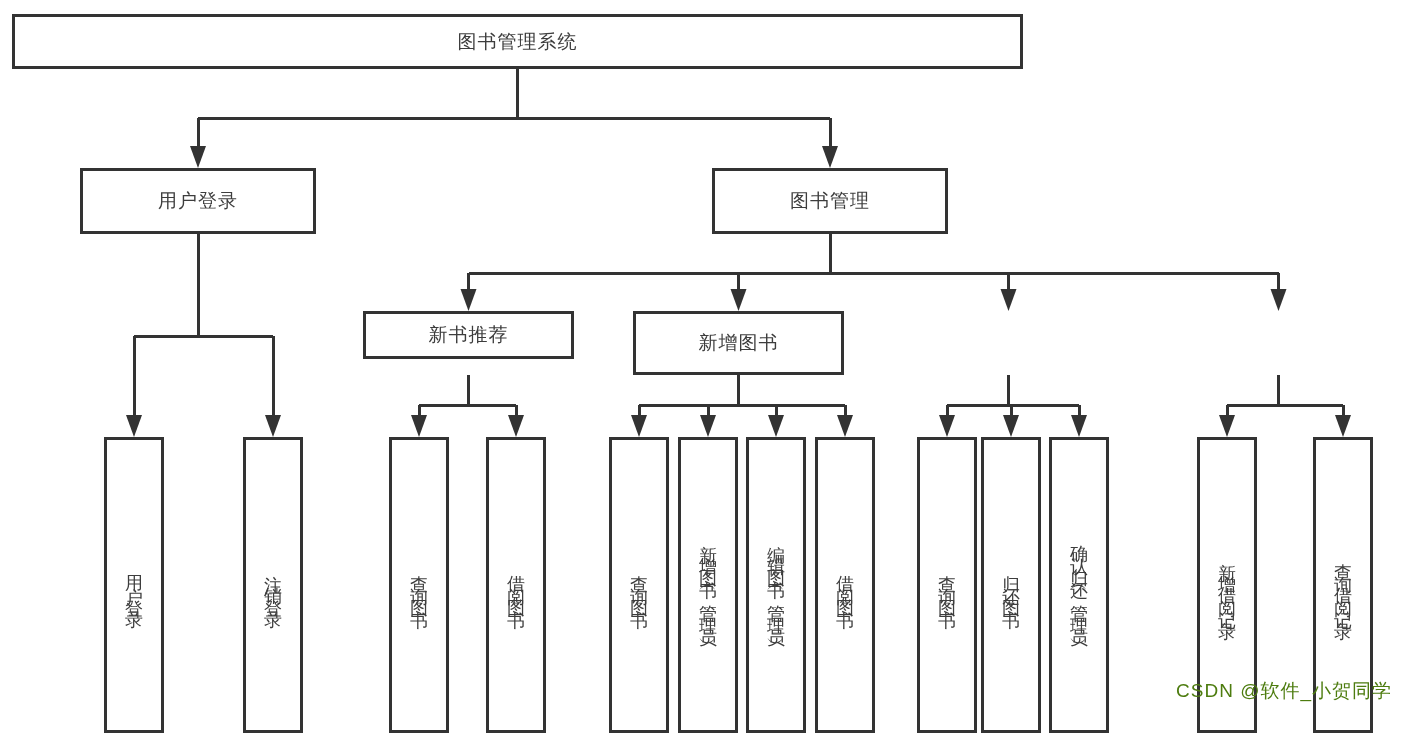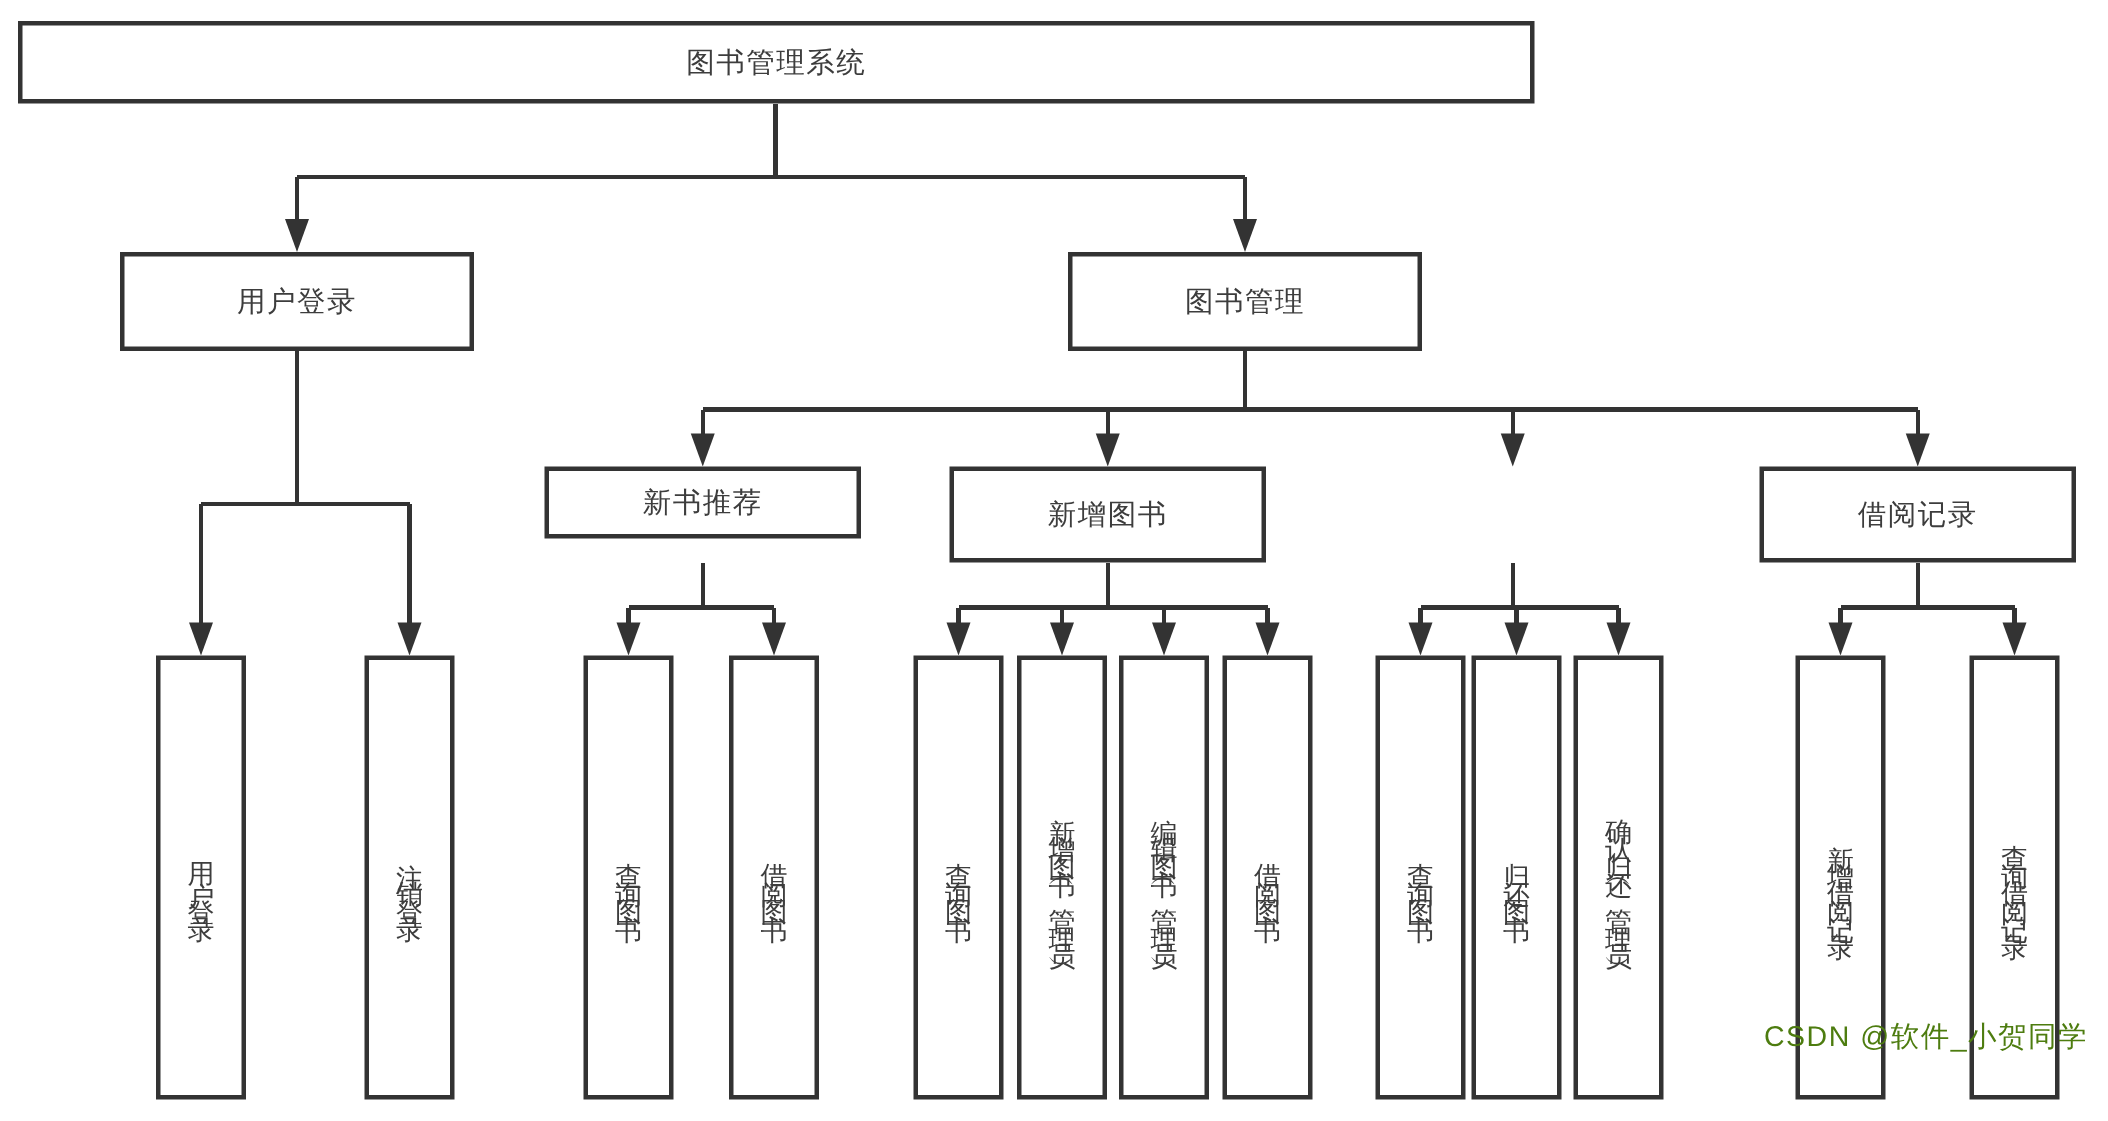--- a/index.html
+++ b/index.html
@@ -141,23 +141,20 @@
   <div class="node n-l2b">
     <span class="hlabel">图书管理</span>
   </div>
 
   <div class="node n-l3a">
     <span class="hlabel">新书推荐</span>
   </div>
   <div class="node n-l3b">
     <span class="hlabel">新增图书</span>
   </div>
-  <div class="node n-l3d">
-    <span class="hlabel">借阅记录</span>
-  </div>
 
   <div class="node leaf lf1">
     <span class="vlabel">用户登录</span>
   </div>
   <div class="node leaf lf2">
     <span class="vlabel">注销登录</span>
   </div>
   <div class="node leaf lf3">
     <span class="vlabel">查询图书</span>
   </div>

